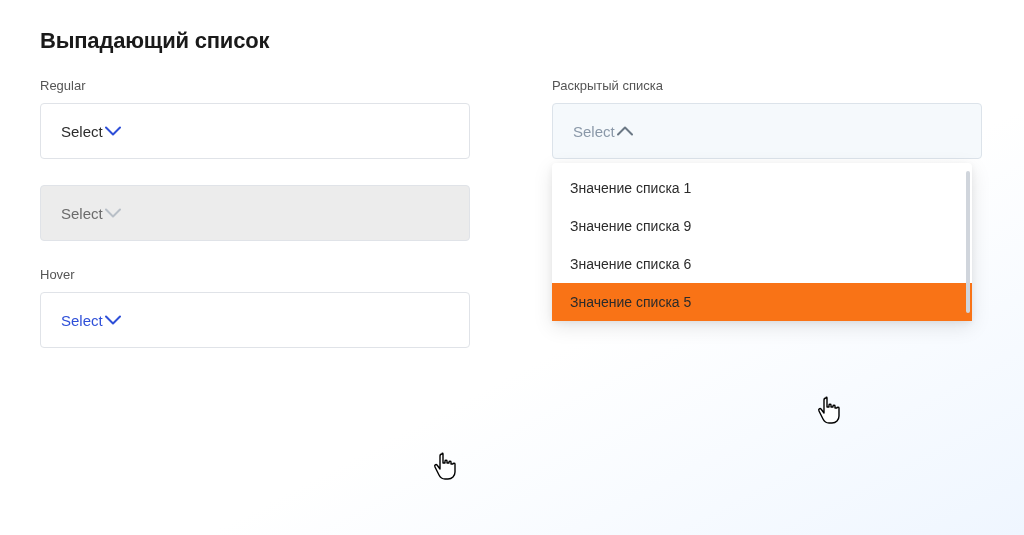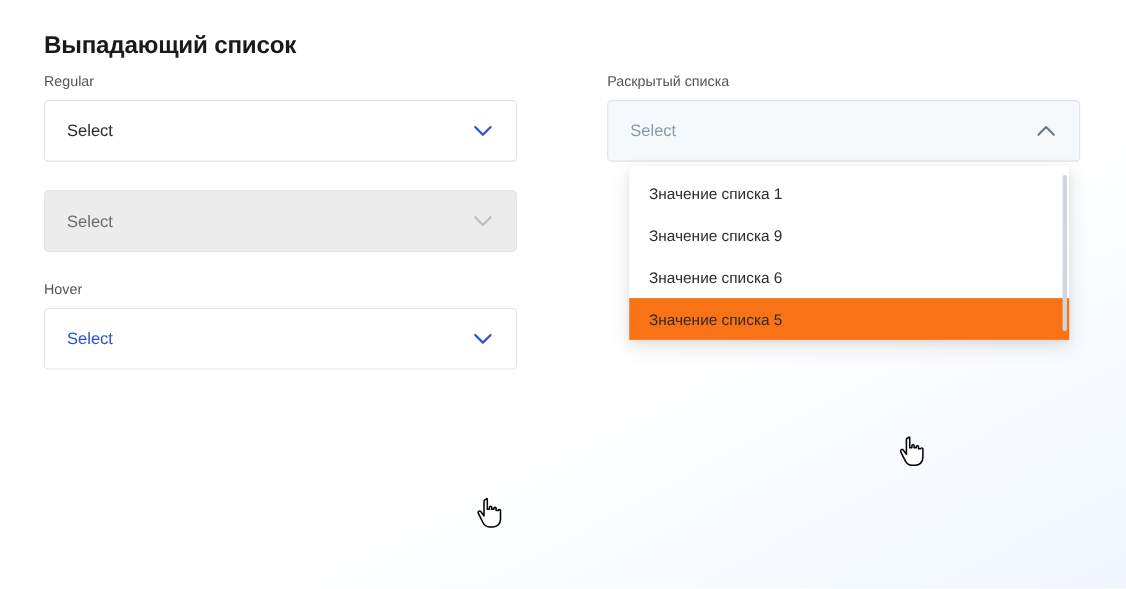--- a/index.html
+++ b/index.html
@@ -15,40 +15,39 @@
       overflow: hidden;
       position: relative;
     }
     .container {
       padding: 28px 40px;
     }
     .page-title {
       font-size: 22px;
       font-weight: 600;
       color: #1a1a1a;
-      margin-bottom: 12px;
+      margin-bottom: 24px;
       letter-spacing: -0.2px;
     }
     .columns {
       display: flex;
       gap: 82px;
     }
     .column {
       flex: 0 0 430px;
     }
     .field-label {
       font-size: 13px;
       color: #555;
       margin-bottom: 10px;
       font-weight: 400;
     }
     .dropdown {
       display: flex;
       align-items: center;
-      justify-content: space-between;
       height: 56px;
       padding: 0 20px;
       border: 1px solid #e0e3e8;
       border-radius: 4px;
       background: #ffffff;
       margin-bottom: 26px;
       cursor: pointer;
     }
     .dropdown-text {
       font-size: 15px;
@@ -96,21 +95,20 @@
     }
     .options-panel {
       position: absolute;
       top: 60px;
       left: 0;
       right: 10px;
       background: #ffffff;
       border-radius: 4px;
       box-shadow: 0 6px 20px rgba(0,0,0,0.10), 0 2px 6px rgba(0,0,0,0.06);
       padding: 6px 0 0 0;
-      margin-left: 20px;
     }
     .options-scroll {
       position: absolute;
       right: 2px;
       top: 8px;
       bottom: 8px;
       width: 4px;
       background: #d0d5dc;
       border-radius: 4px;
     }

